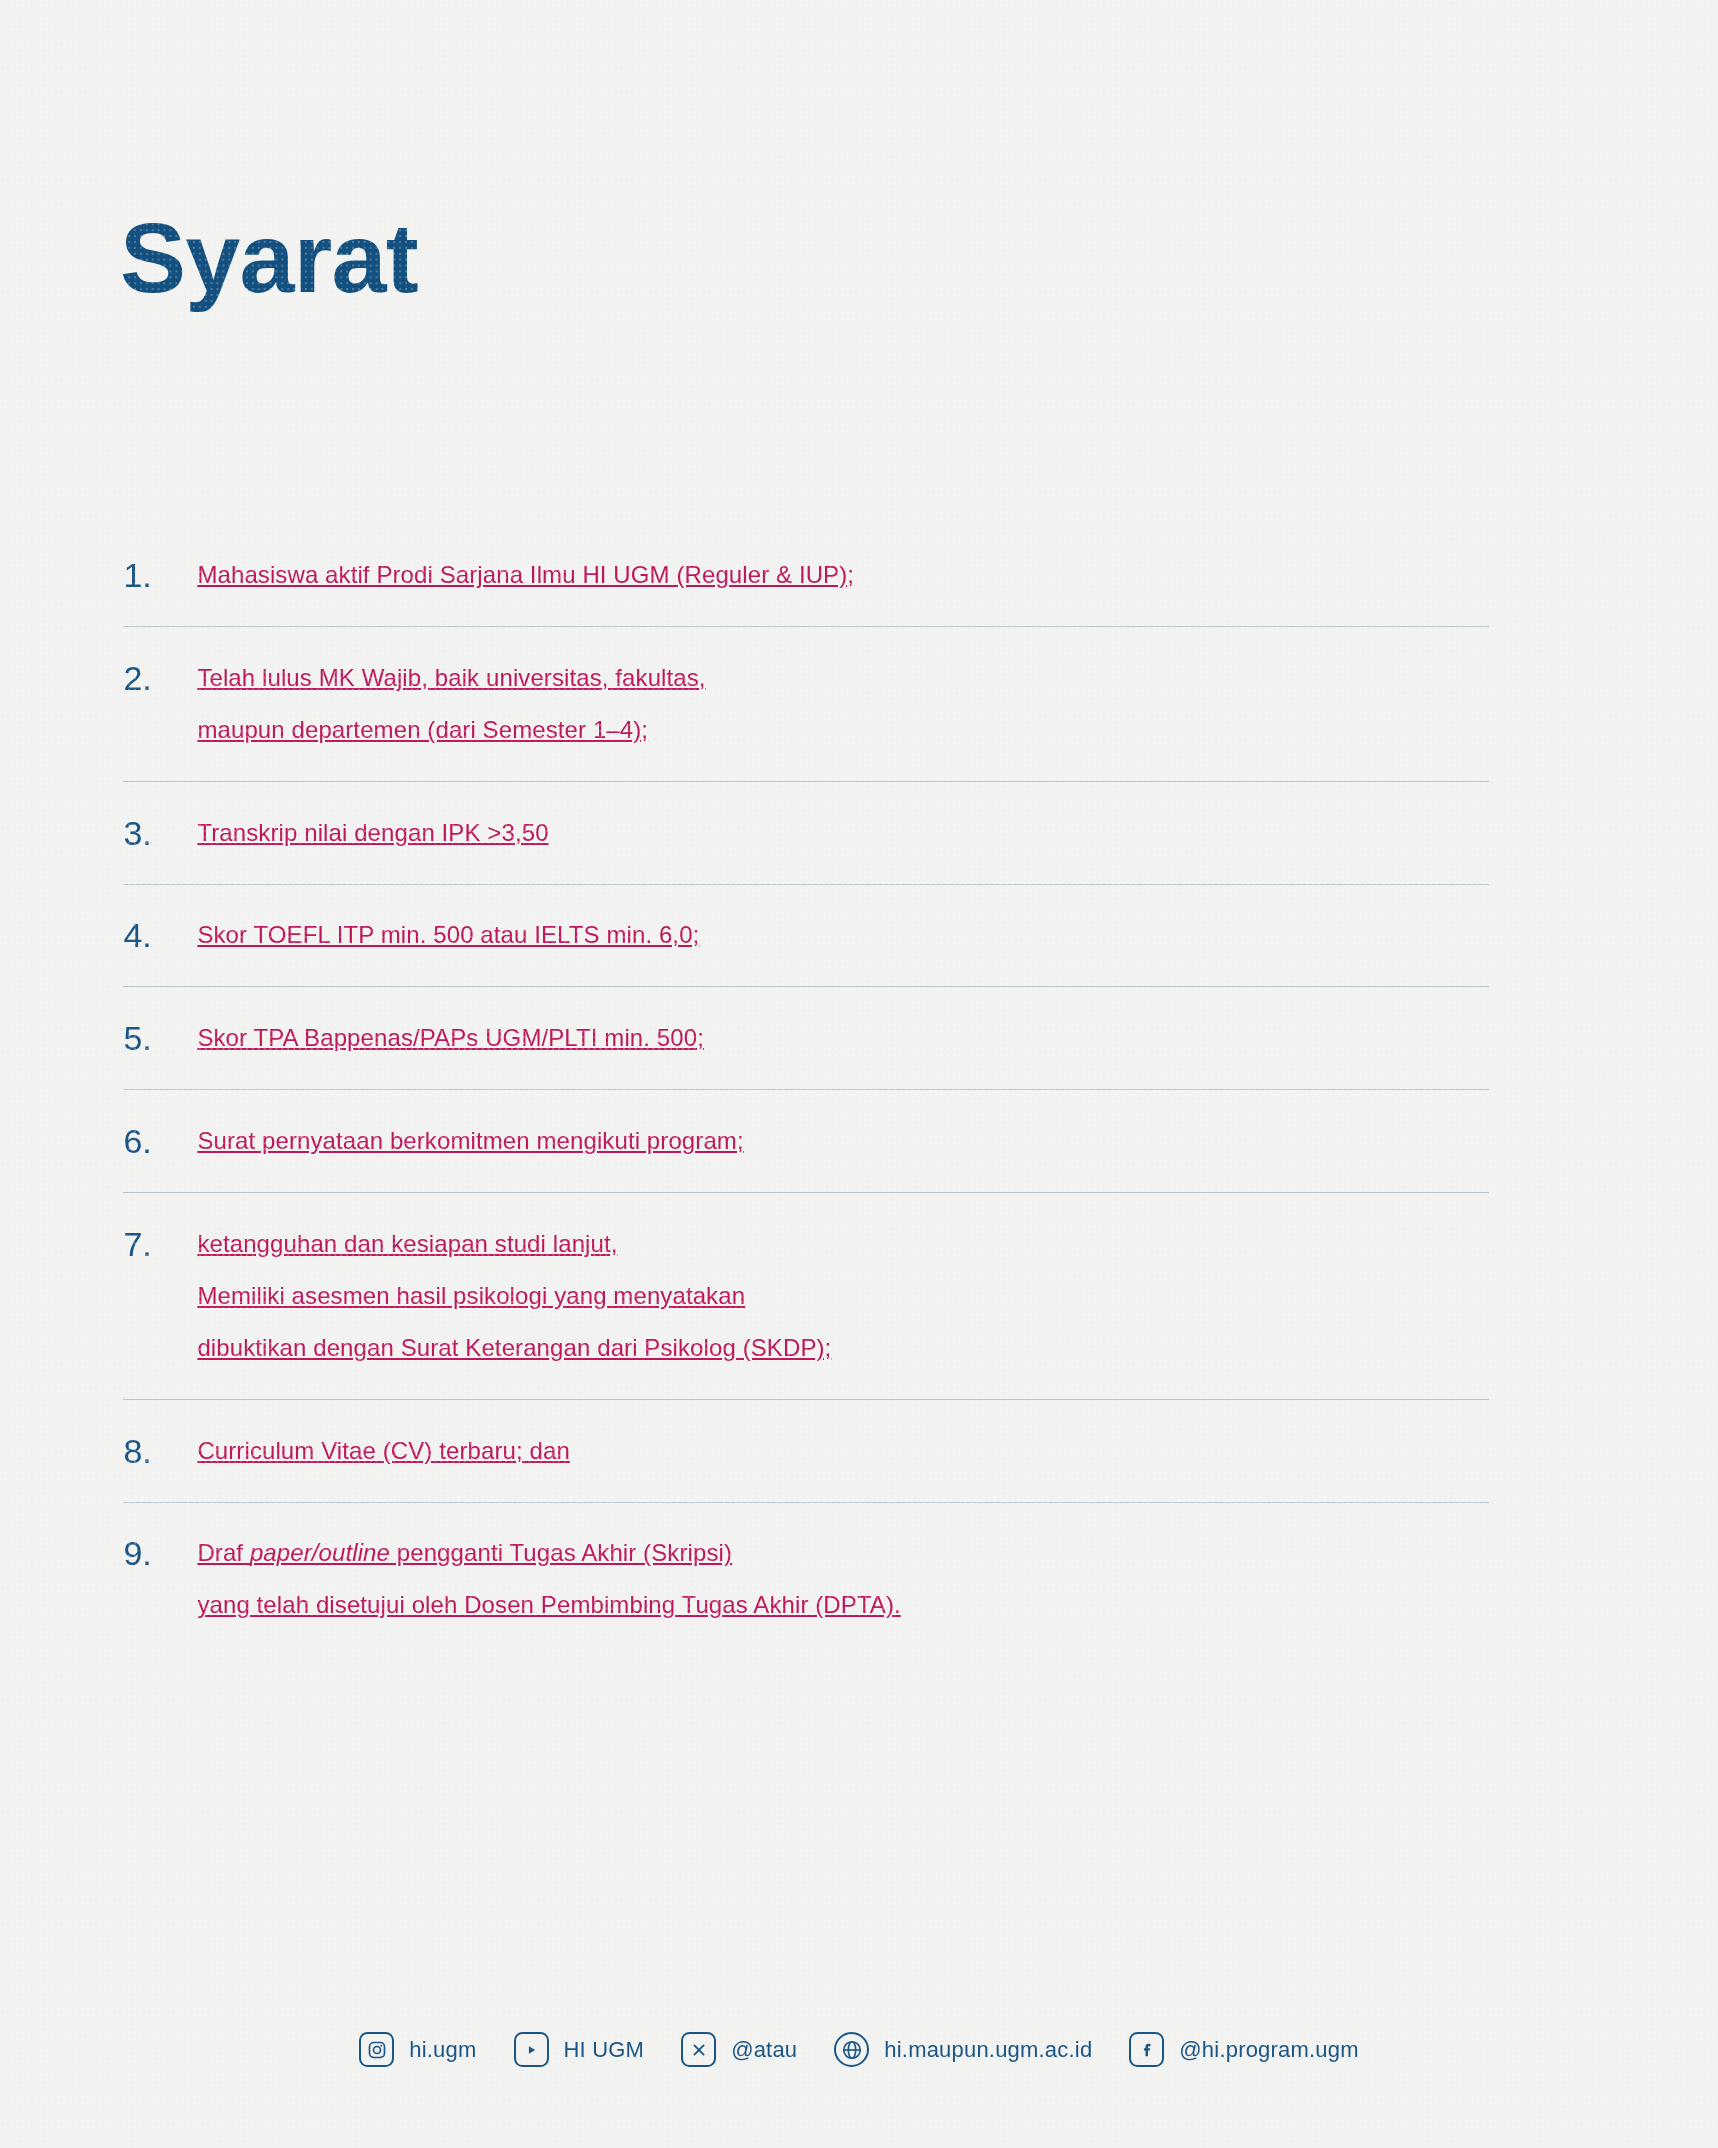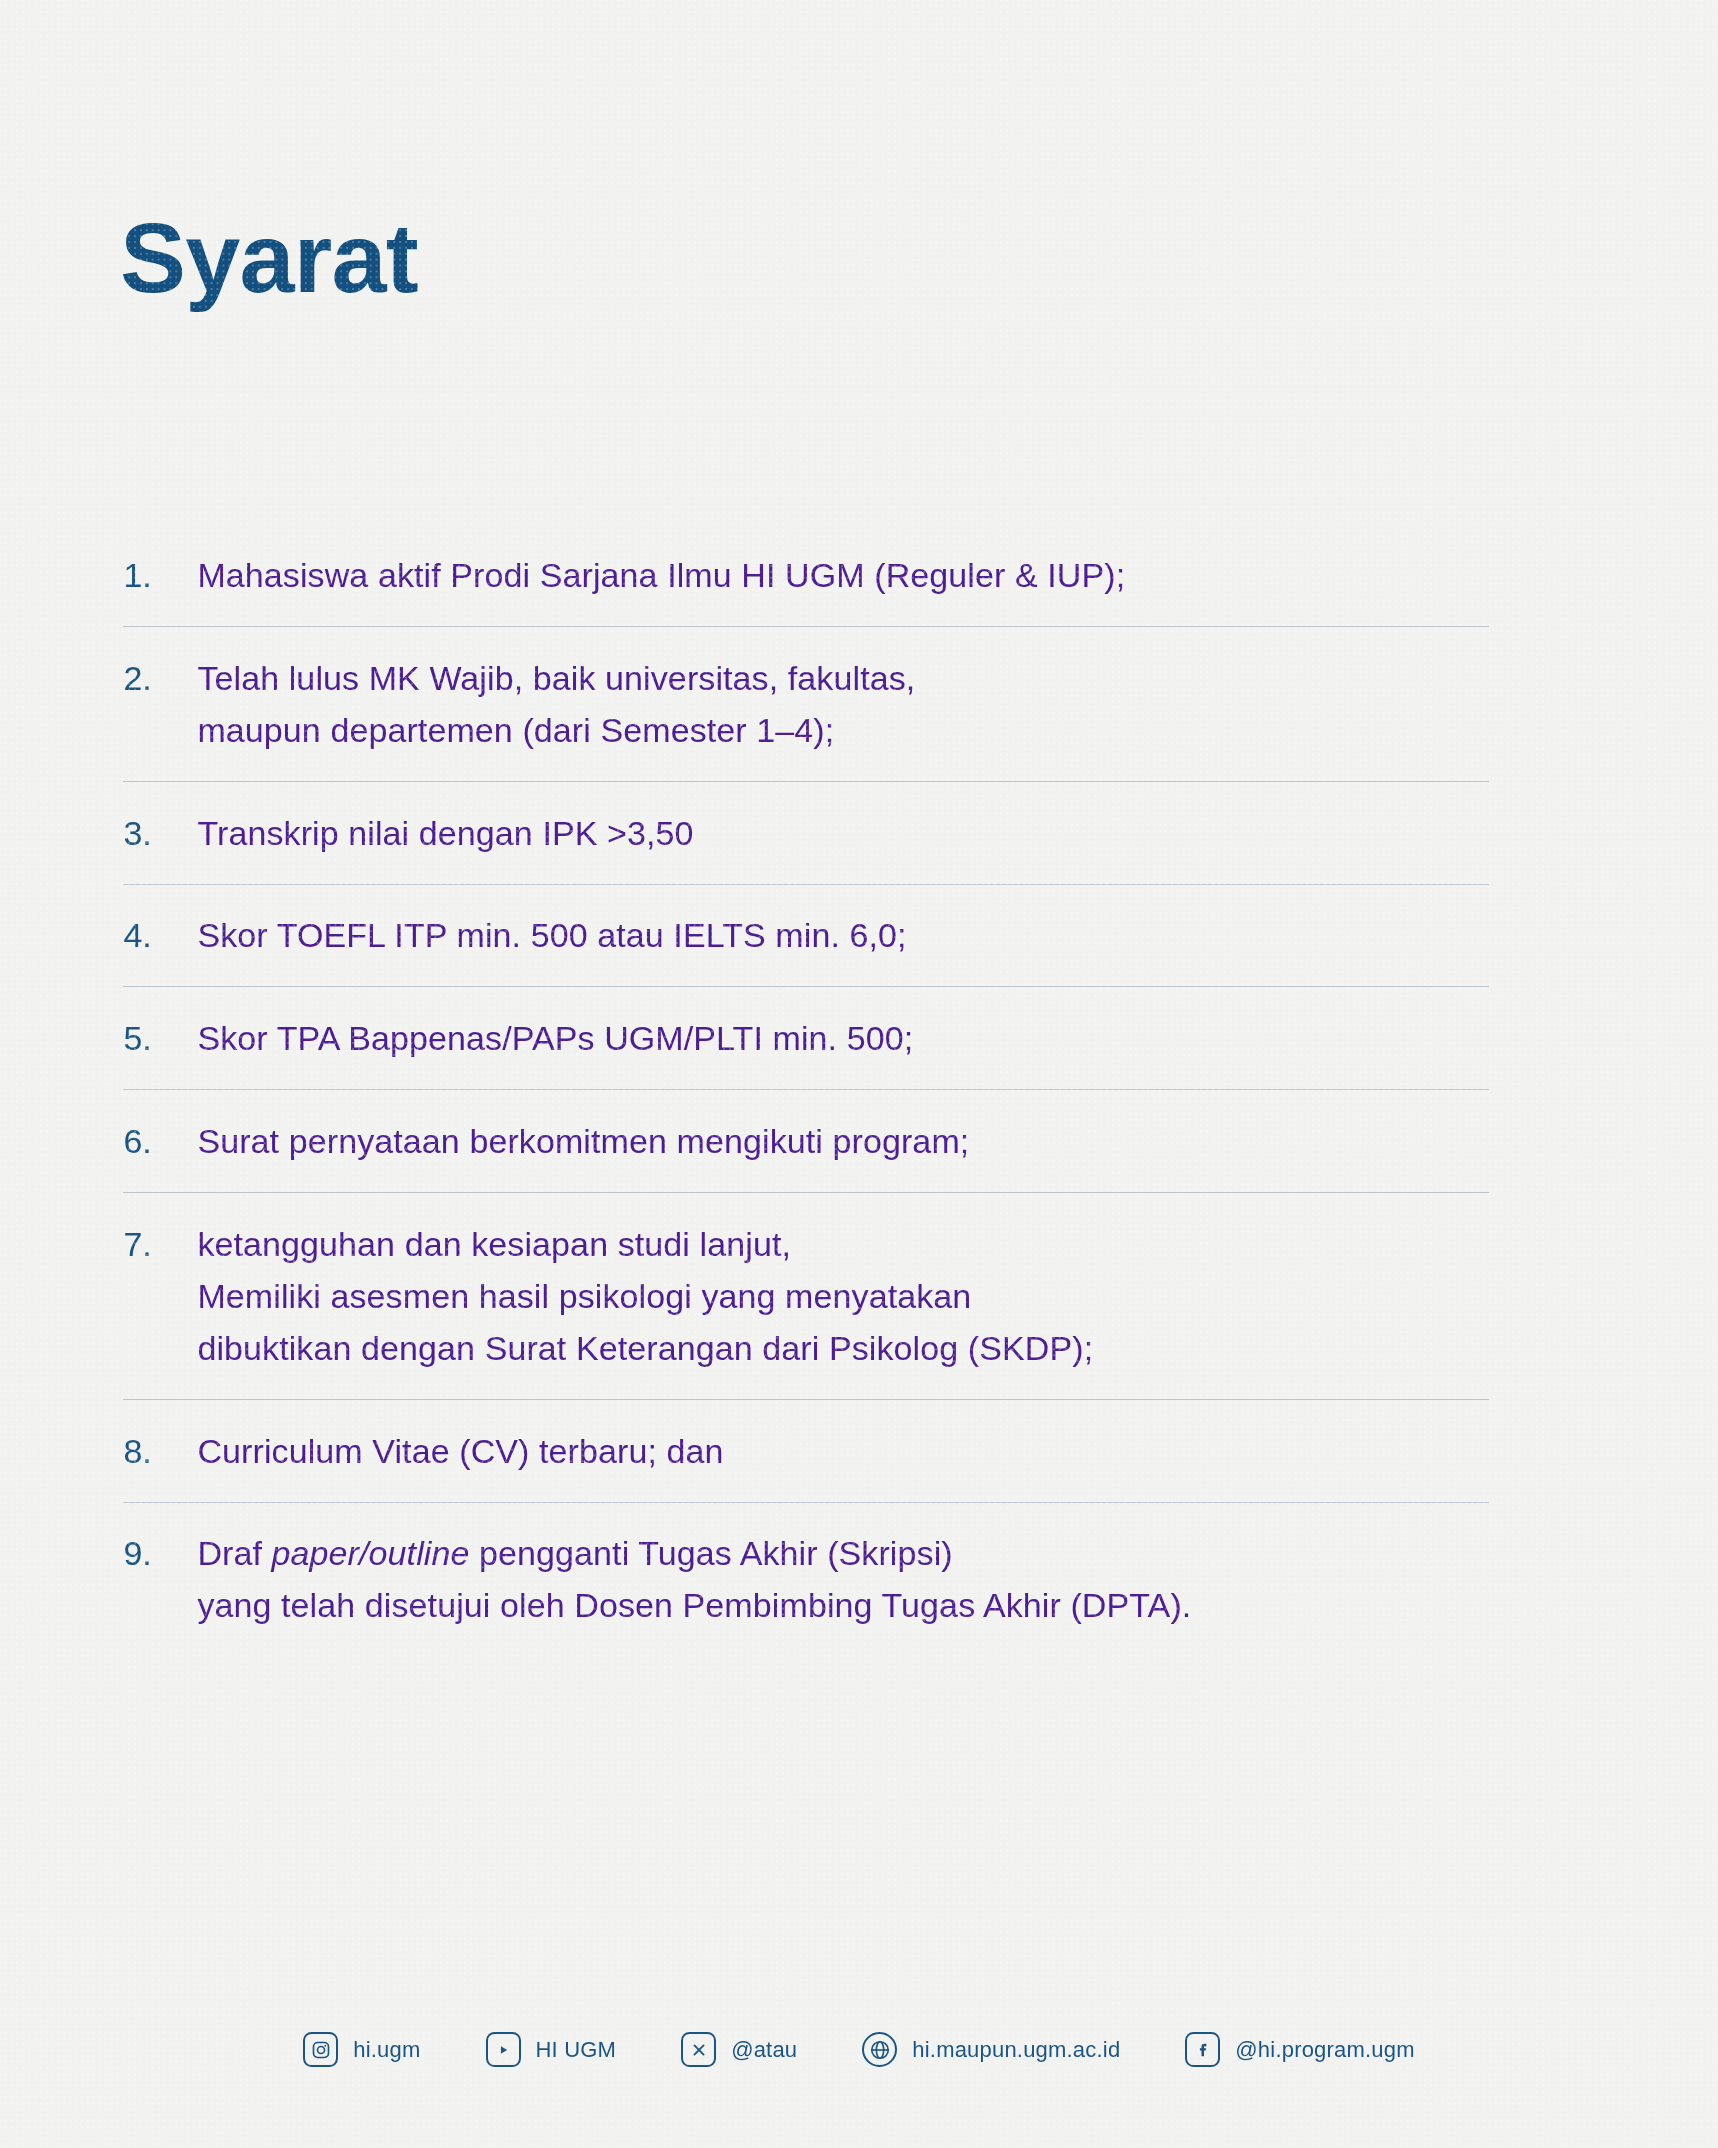--- a/index.html
+++ b/index.html
@@ -53,45 +53,46 @@
   }
   .num {
     width: 74px;
     flex: 0 0 74px;
     font-size: 34px;
     line-height: 52px;
     color: #1a5586;
     font-weight: normal;
   }
   .text {
-    font-size: 34px;
+    font-size: 24px;
     line-height: 52px;
-    color: #4c1d95;
+    color: #be185d;
     font-weight: normal;
     letter-spacing: 0.1px;
+    text-decoration: underline;
   }
   .text em {
     font-style: italic;
     margin-top: 20px;
   }
   .divider {
     height: 0.8px;
     background: #b9c5cf;
     margin: 25px 0 25px 3.4px;
     width: 1366px;
   }
   .footer {
     position: absolute;
     left: 0;
     right: 0;
     bottom: 81px;
     display: flex;
     justify-content: center;
     align-items: center;
-    gap: 65px;
+    gap: 37px;
   }
   .social {
     display: flex;
     align-items: center;
     gap: 15px;
   }
   .social .glyph {
     width: 35px;
     height: 35px;
     border: 2.1px solid #1a5586;

